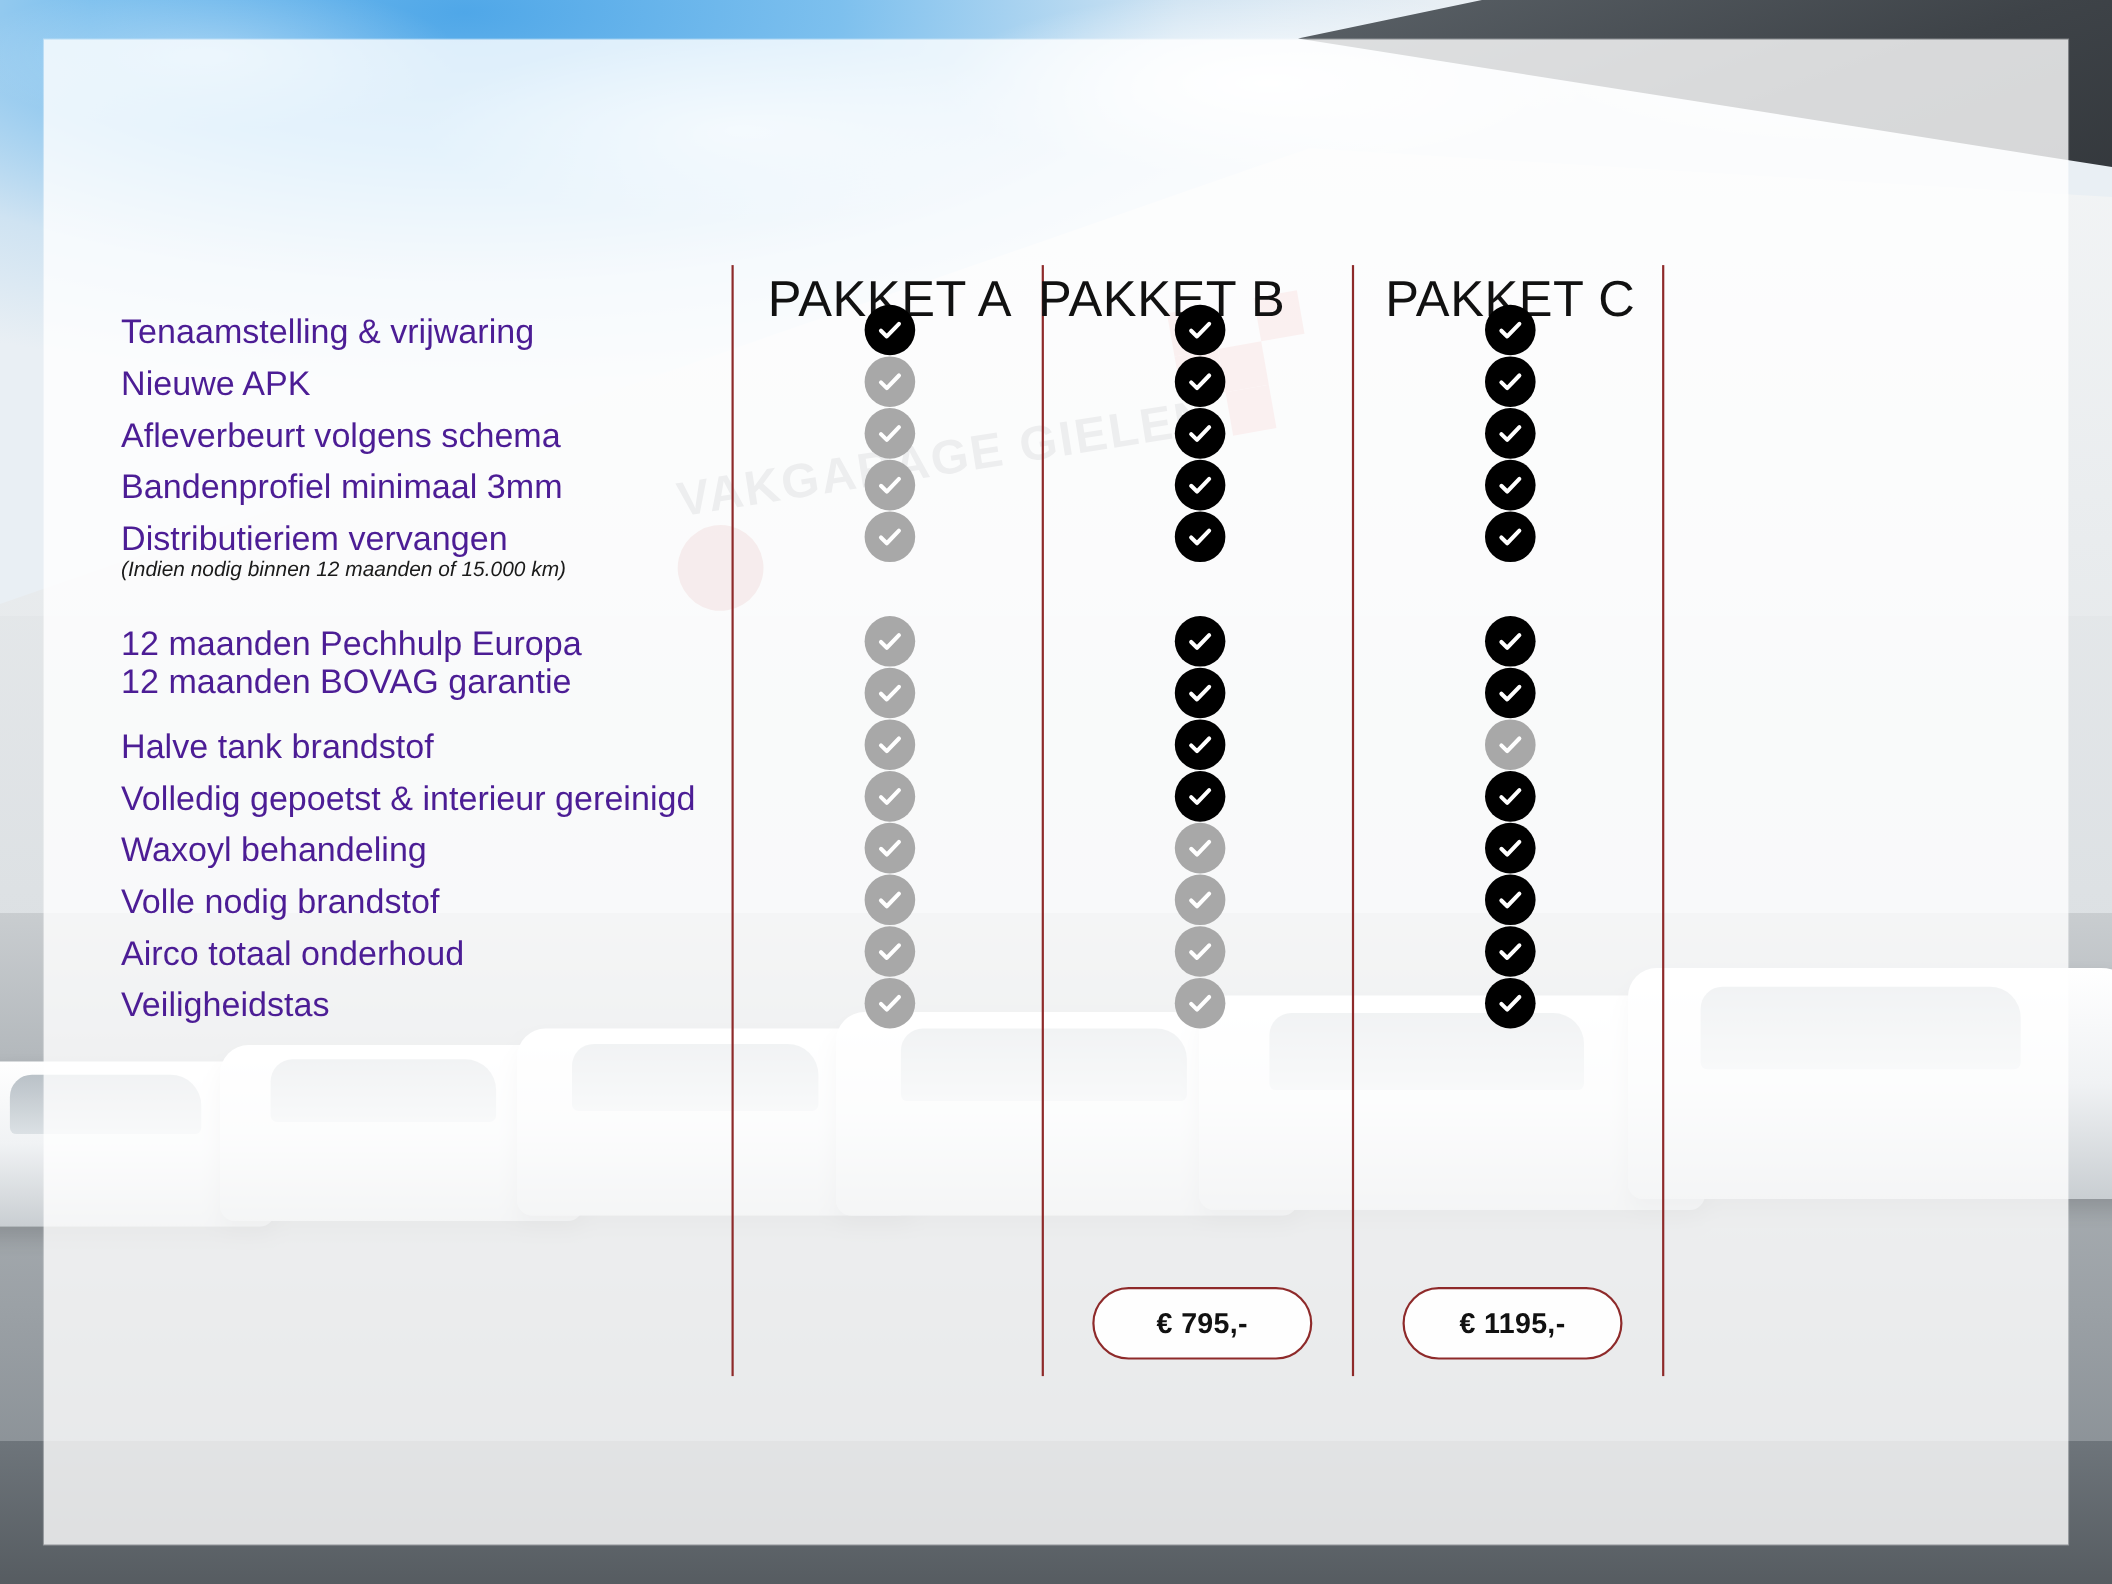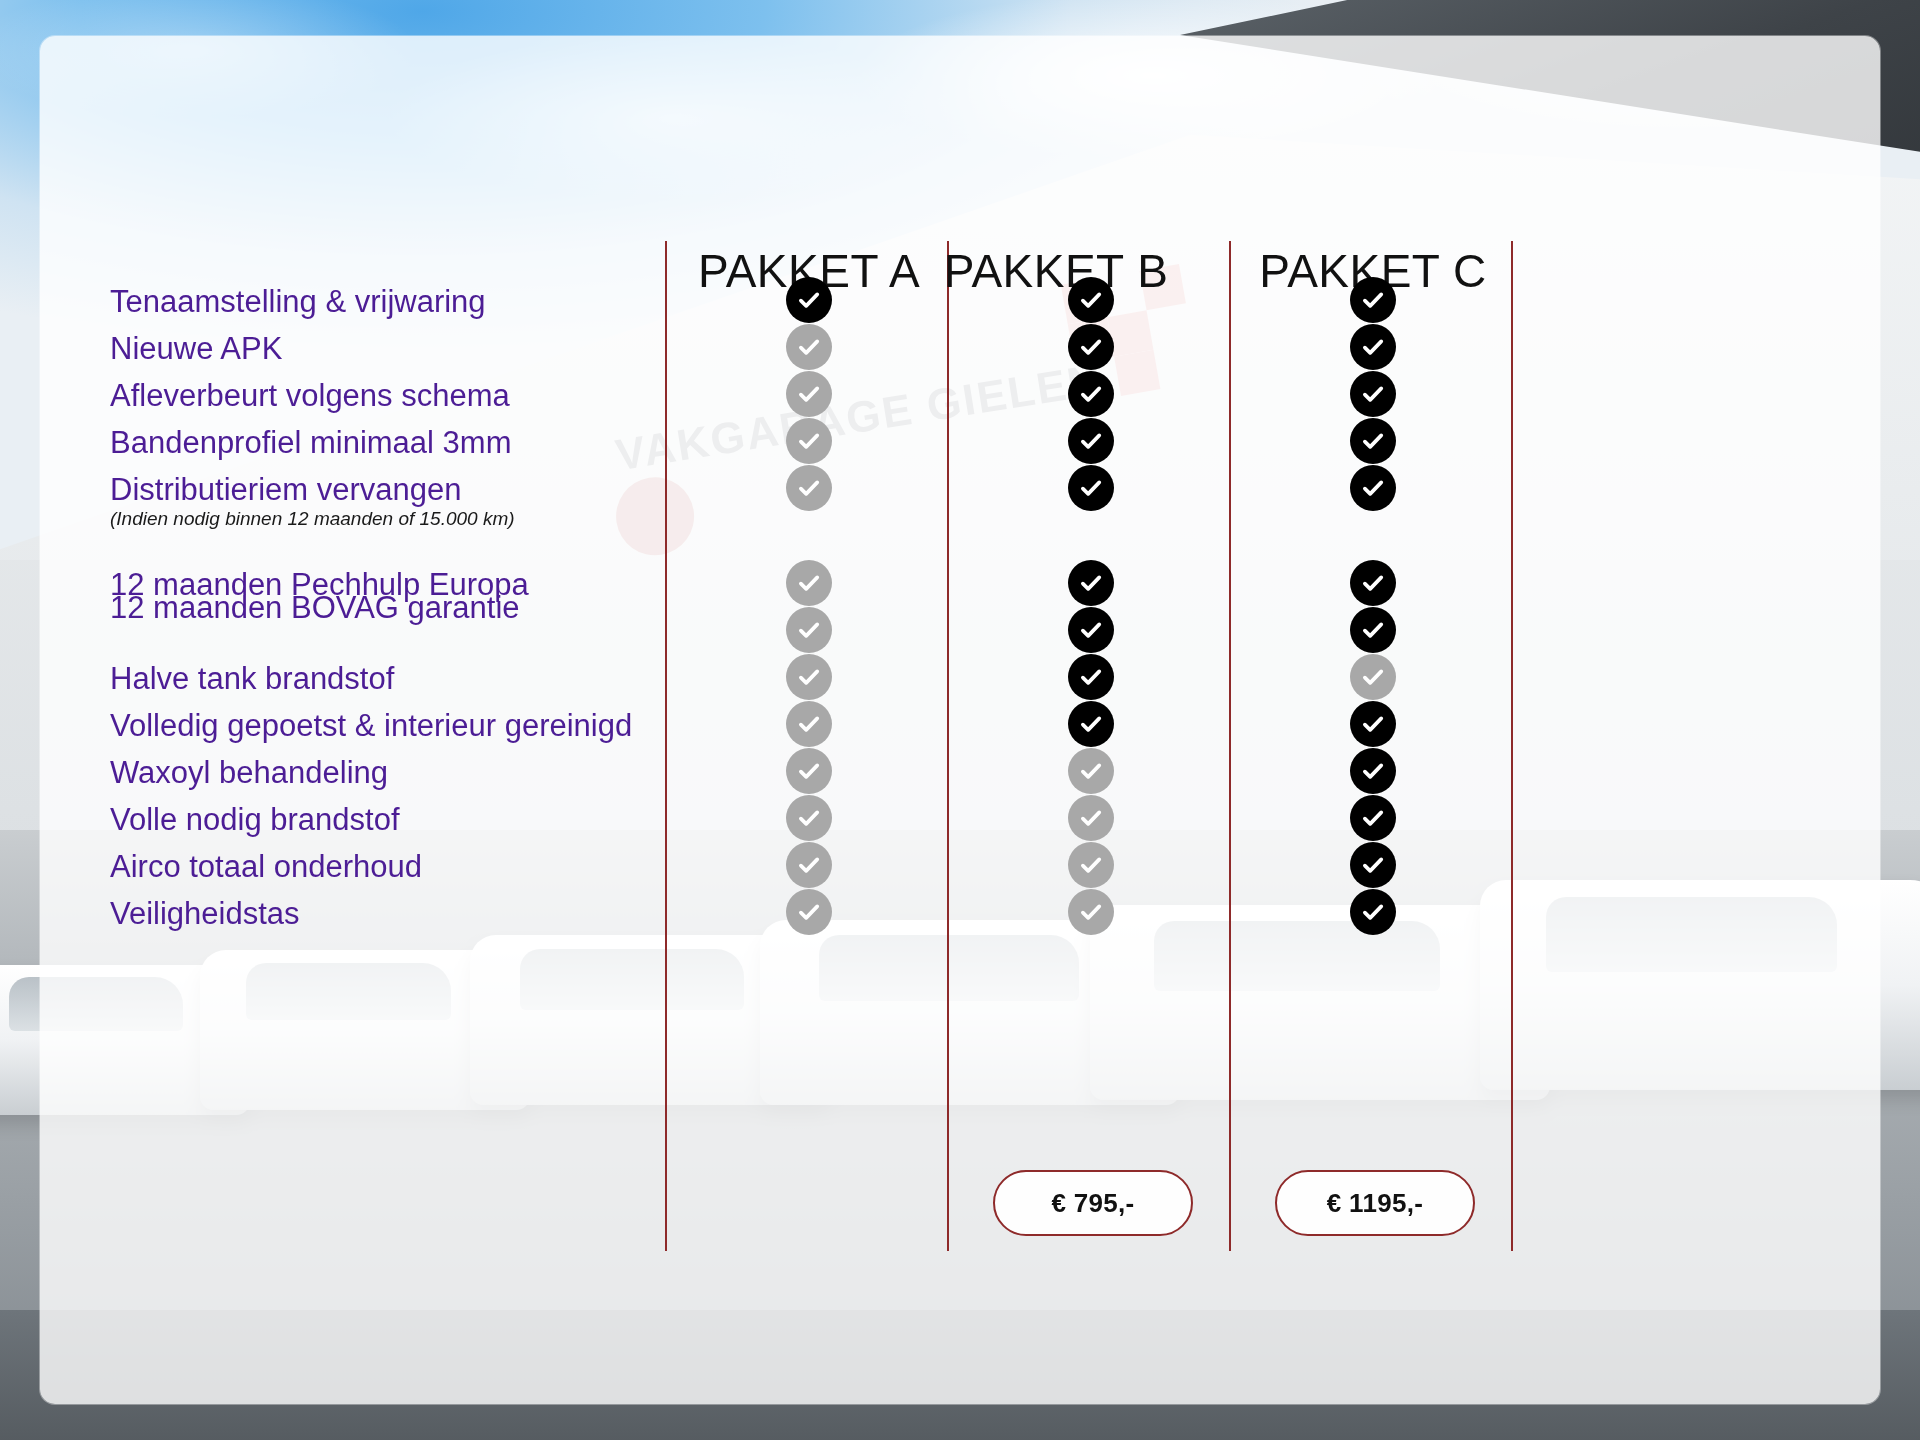--- a/index.html
+++ b/index.html
@@ -125,21 +125,20 @@
 
   
   .panel {
     position: absolute;
     left: 40px;
     top: 36px;
     width: 1840px;
     height: 1368px;
     background: rgba(255,255,255,0.80);
     box-shadow: 0 0 0 1px rgba(255,255,255,.35);
-    border-radius: 15px;
   }
 
   
   .table-wrap {
     position: absolute;
     left: 0; top: 0;
     width: 1840px; height: 1368px;
   }
 
   .col-rule {
@@ -355,21 +354,21 @@
         <div class="check on" style="left: 1028px; top: 524px;">
           <svg width="26" height="26" viewBox="0 0 24 24">
             <path d="M4.5 12.6 L9.4 17.4 L19.6 6.8" fill="none" stroke="#ffffff" stroke-width="3.4" stroke-linecap="round" stroke-linejoin="round"></path>
           </svg>
         </div>
         <div class="check on" style="left: 1310px; top: 524px;">
           <svg width="26" height="26" viewBox="0 0 24 24">
             <path d="M4.5 12.6 L9.4 17.4 L19.6 6.8" fill="none" stroke="#ffffff" stroke-width="3.4" stroke-linecap="round" stroke-linejoin="round"></path>
           </svg>
         </div>
-        <div class="feature-label" style="top: 556px;">12 maanden BOVAG garantie</div>
+        <div class="feature-label" style="top: 568px;">12 maanden BOVAG garantie</div>
         <div class="check off" style="left: 746px; top: 571px;">
           <svg width="26" height="26" viewBox="0 0 24 24">
             <path d="M4.5 12.6 L9.4 17.4 L19.6 6.8" fill="none" stroke="#ffffff" stroke-width="3.4" stroke-linecap="round" stroke-linejoin="round"></path>
           </svg>
         </div>
         <div class="check on" style="left: 1028px; top: 571px;">
           <svg width="26" height="26" viewBox="0 0 24 24">
             <path d="M4.5 12.6 L9.4 17.4 L19.6 6.8" fill="none" stroke="#ffffff" stroke-width="3.4" stroke-linecap="round" stroke-linejoin="round"></path>
           </svg>
         </div>

